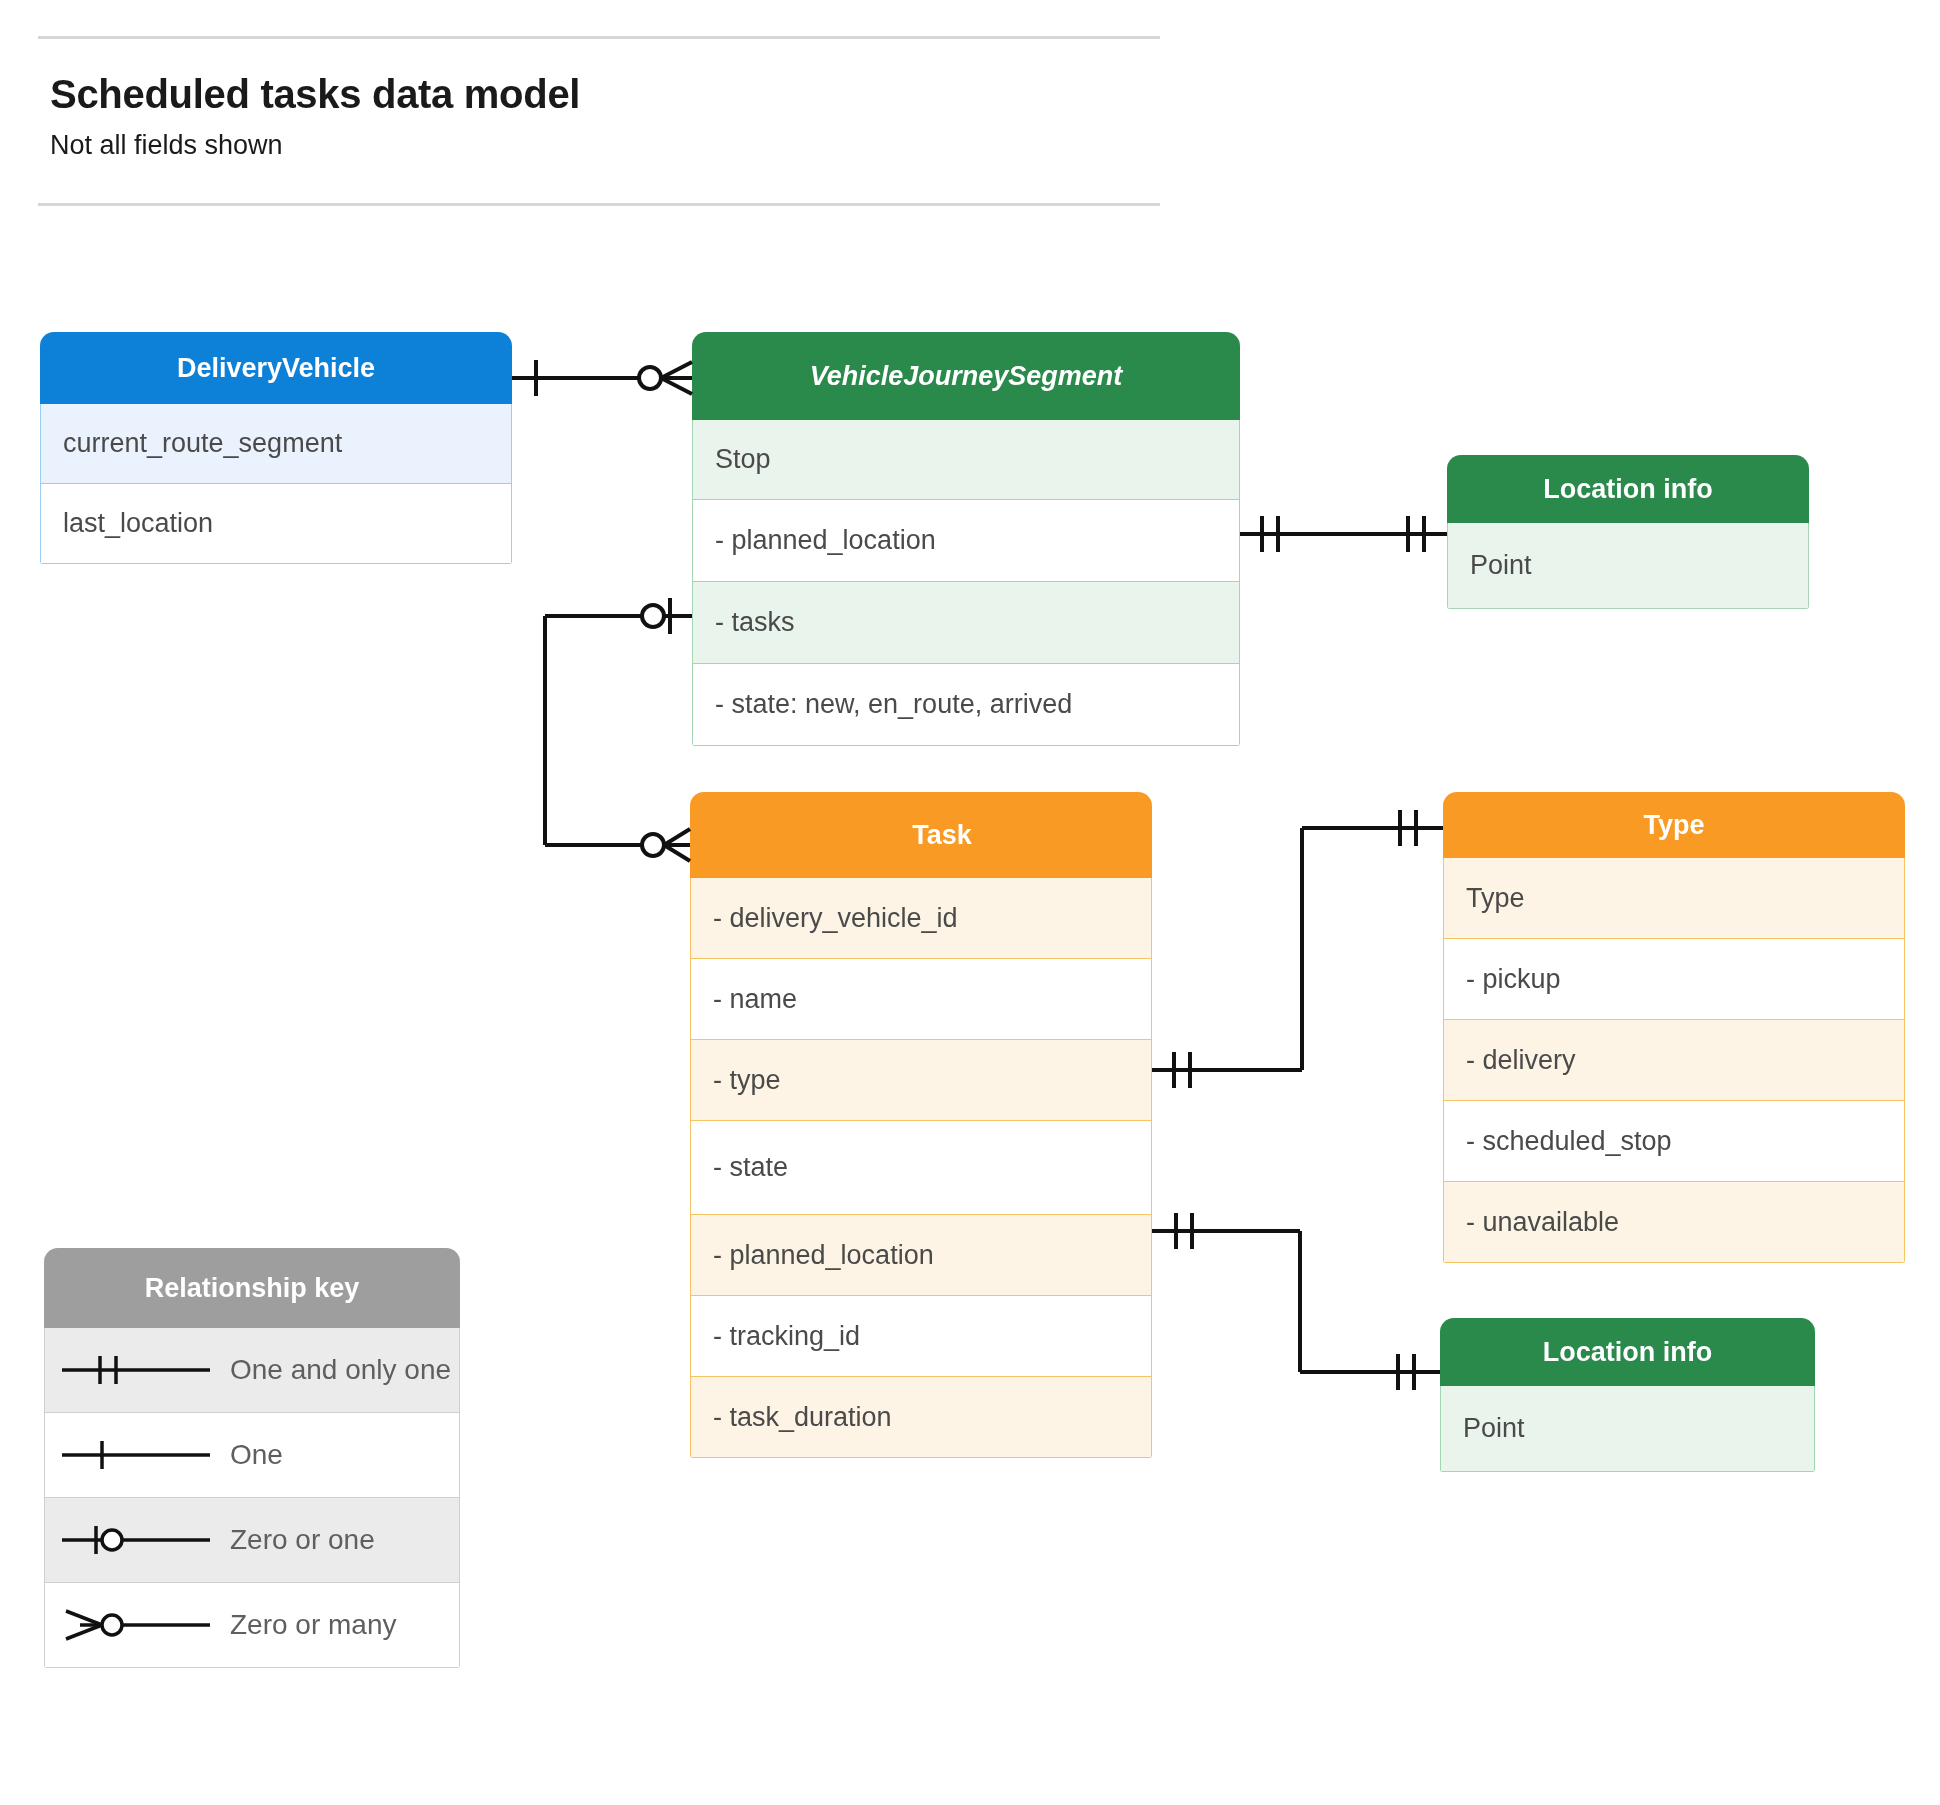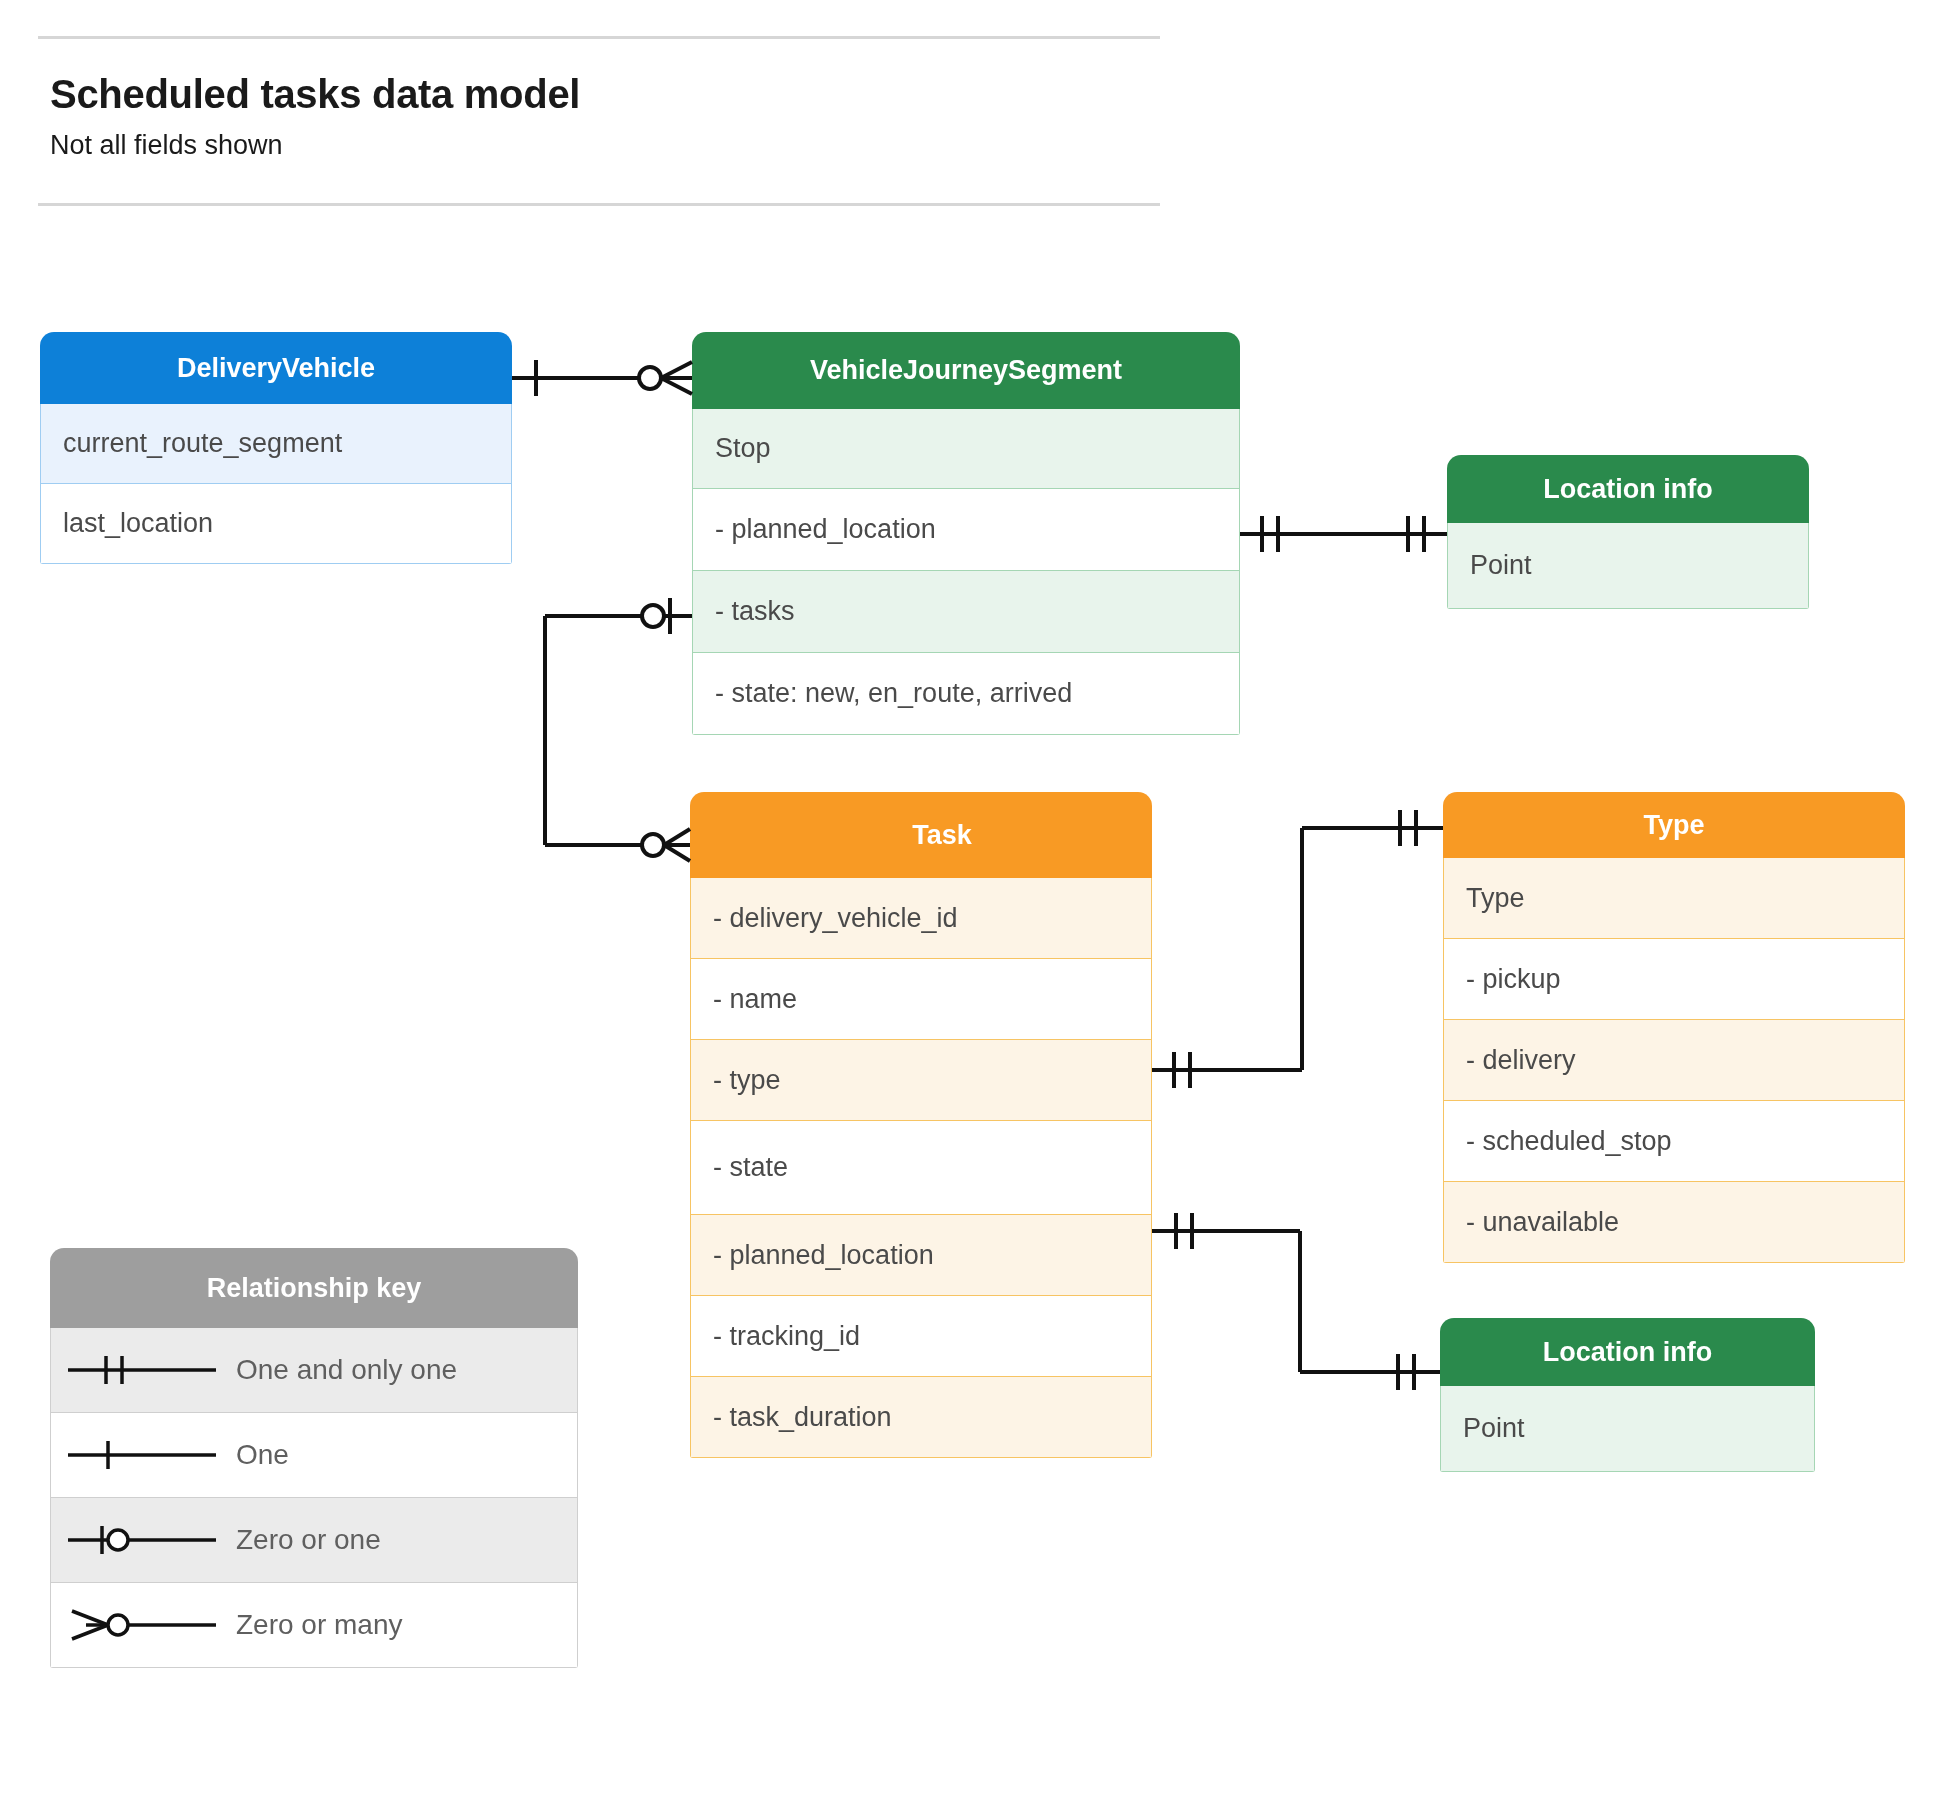--- a/index.html
+++ b/index.html
@@ -134,21 +134,21 @@
   <div id="page-subtitle">Not all fields shown</div>
   <div class="rule" id="rule-bot"></div>
 
   <div class="entity thm-blue" id="ent-delivery-vehicle" style="left:40px; top:332px; width:472px;">
     <div class="ent-header" style="height:72px;">DeliveryVehicle</div>
     <div class="ent-row alt" style="height:80px;">current_route_segment</div>
     <div class="ent-row" style="height:80px;">last_location</div>
   </div>
 
   <div class="entity thm-green" id="ent-vjs" style="left:692px; top:332px; width:548px;">
-    <div class="ent-header" style="height:77px;">VehicleJourneySegment</div>
+    <div class="ent-header" style="height:88px;font-style:italic;">VehicleJourneySegment</div>
     <div class="ent-row alt" style="height:80px;">Stop</div>
     <div class="ent-row" style="height:82px;">-  planned_location</div>
     <div class="ent-row alt" style="height:82px;text-align:center;">- tasks</div>
     <div class="ent-row" style="height:82px;">- state: new, en_route, arrived</div>
   </div>
 
   <div class="entity thm-green" id="ent-loc-top" style="left:1447px; top:455px; width:362px;">
     <div class="ent-header" style="height:68px;">Location info</div>
     <div class="ent-row alt" style="height:86px;">Point</div>
   </div>
@@ -171,21 +171,21 @@
     <div class="ent-row alt" style="height:81px;">-   delivery</div>
     <div class="ent-row" style="height:81px;">-   scheduled_stop</div>
     <div class="ent-row alt" style="height:81px;">-   unavailable</div>
   </div>
 
   <div class="entity thm-green" id="ent-loc-bot" style="left:1440px; top:1318px; width:375px;">
     <div class="ent-header" style="height:68px;">Location info</div>
     <div class="ent-row alt" style="height:86px;">Point</div>
   </div>
 
-  <div class="entity thm-gray" id="legend" style="left:50px; top:1248px; width:528px;">
+  <div class="entity thm-gray" id="legend" style="left:44px; top:1248px; width:416px;">
     <div class="ent-header" style="height:80px;">Relationship key</div>
 
     <div class="ent-row alt" style="height:85px;">
       <span class="legend-sym">
         <svg width="160" height="40" viewBox="0 0 160 40">
           <line x1="4" y1="20" x2="152" y2="20" stroke="#111" stroke-width="3.5"></line>
           <line x1="42" y1="6" x2="42" y2="34" stroke="#111" stroke-width="3.5"></line>
           <line x1="58" y1="6" x2="58" y2="34" stroke="#111" stroke-width="3.5"></line>
         </svg>
       </span>

